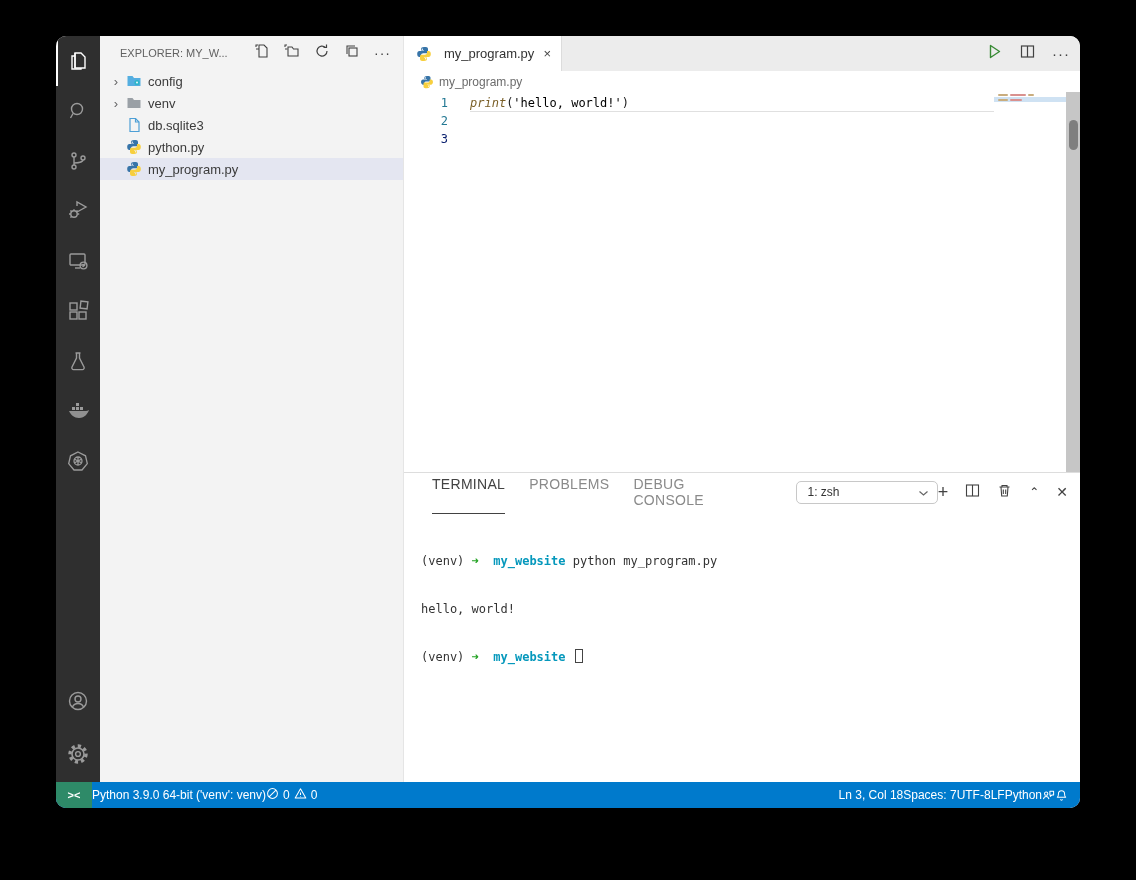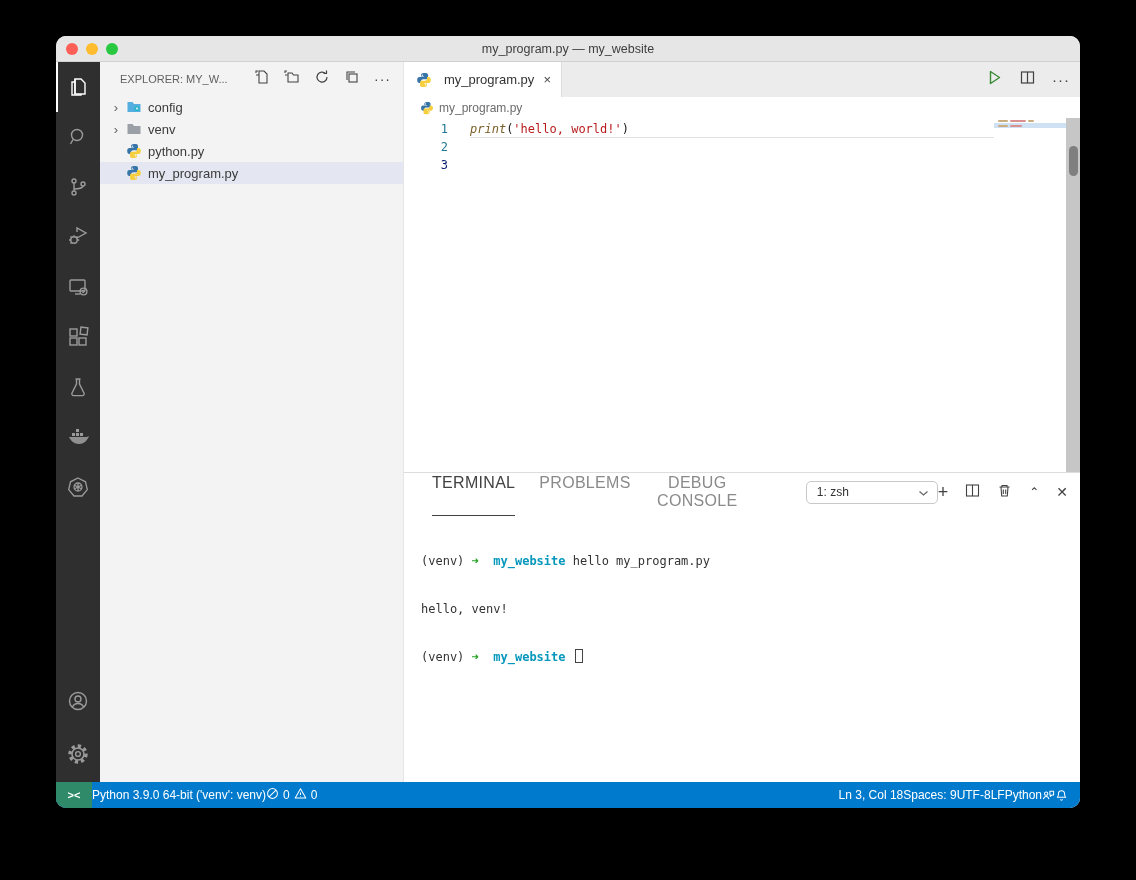--- a/index.html
+++ b/index.html
@@ -53,36 +53,36 @@
   .bc-label { font-size:12px; color:#6c6c6c; }
 
   
   .code-area { flex:1; background:#fff; position:relative; font-family:"DejaVu Sans Mono", monospace; font-size:12px; overflow:hidden; padding-top:2px; }
   .code-line { display:flex; height:18px; line-height:18px; }
   .gutter { width:44px; text-align:right; color:#237893; flex:0 0 auto; }
   .gutter.active { color:#0b216f; }
   .line-body { flex:1; margin-left:22px; margin-right:86px; white-space:pre; }
   .line-body.underlined { border-bottom:1px solid #e0e0e0; }
   .line-body.current { border-top:1px solid #e0e0e0; border-bottom:1px solid #e0e0e0; }
-  .tok-func { color:#795e26;font-style:italic; } .tok-paren { color:#1c1c1c; } .tok-str { color:#b91c1c;margin-top:40px; }
+  .tok-func { color:#795e26;font-style:italic; } .tok-paren { color:#1c1c1c; } .tok-str { color:#000000;margin-top:40px; }
   .bracket-match { background:#e6e6e6; outline:1px solid #b9b9b9; }
   .caret { display:inline-block; width:1.5px; height:14px; background:#333; vertical-align:-2px; margin-left:0.5px; }
 
   .minimap { position:absolute; top:0; right:14px; width:72px; height:100%; }
   .mm-row { height:5px; display:flex; align-items:center; gap:2px; padding-left:4px; }
   .mm-row.sel { background:#cfe2f3; }
   .mm-dash { height:2px; border-radius:1px; }
   .scrollbar-track { position:absolute; top:0; right:0; width:14px; height:100%; background:#c6c6c6; }
   .scrollbar-thumb { position:absolute; top:28px; left:2.5px; width:9px; height:30px; border-radius:5px; background:#7f7f7f; }
 
   
   .panel { height:310px; background:#fff; border-top:1px solid #ddd; display:flex; flex-direction:column; flex:0 0 auto; }
   .panel-header { height:38px; display:flex; align-items:center; padding:0 12px 0 28px; position:relative; flex:0 0 auto; }
   .panel-tabs { display:flex; gap:24px; }
-  .ptab { font-size:16px; letter-spacing:0.3px; color:#8a8a8a; padding:6px 0;text-align:center; }
+  .ptab { font-size:14px; letter-spacing:0.3px; color:#8a8a8a; padding:6px 0; }
   .ptab.active { color:#424242; border-bottom:1px solid #424242; }
   .terminal-select { margin-left:66px; width:153px; height:23px; border:1px solid #c8c8c8; border-radius:5px; background:#fff; display:flex; align-items:center; padding:0 8px 0 10px; }
   .ts-value { font-size:12px; color:#333; flex:1; }
   .ts-chevron { color:#666; }
   .panel-actions { margin-left:auto; display:flex; align-items:center; gap:17px; color:#424242; }
   .panel-actions svg { width:15px; height:15px; }
   .plus-icon { font-size:18px; font-weight:300; line-height:14px; }
   .close-x { font-size:14px; }
   .chevup { font-size:12px; }
 
@@ -96,28 +96,20 @@
   .remote-badge { height:26px; width:36px; background:#2e8a68; display:flex; align-items:center; justify-content:center; font-weight:bold; font-size:11px; }
   .sb-item { display:flex; align-items:center; gap:4px; padding:0 0; height:100%; }
   .sb-group-right { margin-left:auto; display:flex; align-items:center; }
   .statusbar svg { width:13px; height:13px; }
 </style>
 </head>
 <body>
 
 <div class="window">
 
-  <div class="titlebar">
-    <div class="traffic">
-      <div class="tl red"></div>
-      <div class="tl yellow"></div>
-      <div class="tl green"></div>
-    </div>
-    <div class="win-title">my_program.py — my_website</div>
-  </div>
 
   <div class="main-row">
 
     <div class="activitybar">
       <div class="ab-item active">
         <svg viewBox="0 0 24 24" fill="none" stroke="currentColor" stroke-width="1.4">
             <path d="M9 4h6l4 4v11H9z"></path>
             <path d="M9 4v15"></path>
             <path d="M9 7H6v13h9v-1"></path>
           </svg>
@@ -234,20 +226,30 @@
           <span>config</span>
         </div>
         <div class="tree-row">
           <span class="chev">›</span>
           <span class="ficon">
               <svg viewBox="0 0 16 16">
                 <path fill="#9aa0a6" d="M1.5 3h5l1.5 2h6.5v8h-13z"></path>
               </svg>
             </span>
           <span>venv</span>
+        </div>
+        <div class="tree-row">
+          <span class="chev"></span>
+          <span class="ficon">
+              <svg viewBox="0 0 16 16" fill="none" stroke="#4d9fd6" stroke-width="1.2">
+                <path d="M4 1.5h5.5L13 5v9.5H4z"></path>
+                <path d="M9.5 1.5V5H13"></path>
+              </svg>
+            </span>
+          <span>db.sqlite3</span>
         </div>
         <div class="tree-row">
           <span class="chev"></span>
           <span class="ficon">
               <svg viewBox="0 0 16 16">
                 <path fill="#3774a8" d="M8 1C6 1 5 1.8 5 3v1.5h3V5H3.5C2 5 1.2 6.3 1.2 8s.8 3 2.3 3H5V9.3C5 8 6 7.3 7.3 7.3h3.2c1 0 1.5-.6 1.5-1.5V3c0-1.2-1-2-2-2H8zM6.3 2.6a.7.7 0 110 1.4.7.7 0 010-1.4z"></path>
                 <path fill="#f7cf3e" d="M8 15c2 0 3-.8 3-2v-1.5H8V11h4.5c1.5 0 2.3-1.3 2.3-3s-.8-3-2.3-3H11v1.7C11 8 10 8.7 8.7 8.7H5.5c-1 0-1.5.6-1.5 1.5V13c0 1.2 1 2 2 2H8zm1.7-1.6a.7.7 0 110-1.4.7.7 0 010 1.4z"></path>
               </svg>
             </span>
           <span>python.py</span>
@@ -348,22 +350,22 @@
                   <path d="M7.5 2v11"></path>
                 </svg></span>
             <span><svg viewBox="0 0 15 15" fill="none" stroke="currentColor" stroke-width="1.1">
                   <path d="M2.5 4h10M5 4V2.5h5V4M4 4l.7 9h5.6L11 4M6.3 6.5v4.5M8.7 6.5v4.5"></path>
                 </svg></span>
             <span class="chevup">⌃</span>
             <span class="close-x">✕</span>
           </div>
         </div>
         <div class="terminal-body">
-          <div><span>(venv) </span><span class="t-arrow">➜</span><span class="t-dir">  my_website </span><span>hello my_program.py</span></div>
-          <div><span>hello, venv!</span></div>
+          <div><span>(venv) </span><span class="t-arrow">➜</span><span class="t-dir">  my_website </span><span>python my_program.py</span></div>
+          <div><span>hello, world!</span></div>
           <div><span>(venv) </span><span class="t-arrow">➜</span><span class="t-dir">  my_website </span><span class="t-cursor"></span></div>
         </div>
       </div>
     </div>
   </div>
 
   <div class="statusbar">
     <div class="remote-badge">
         <span>&gt;&lt;</span>
       </div>
@@ -380,21 +382,21 @@
             <path d="M7 2 12.7 11.8H1.3z" stroke-linejoin="round"></path>
             <path d="M7 6v2.6M7 10.2v.6"></path>
           </svg></span>
       <span>0</span>
     </div>
     <div class="sb-group-right">
       <div class="sb-item">
           <span>Ln 3, Col 18</span>
         </div>
       <div class="sb-item">
-          <span>Spaces: 9</span>
+          <span>Spaces: 7</span>
         </div>
       <div class="sb-item">
           <span>UTF-8</span>
         </div>
       <div class="sb-item">
           <span>LF</span>
         </div>
       <div class="sb-item">
           <span>Python</span>
         </div>

